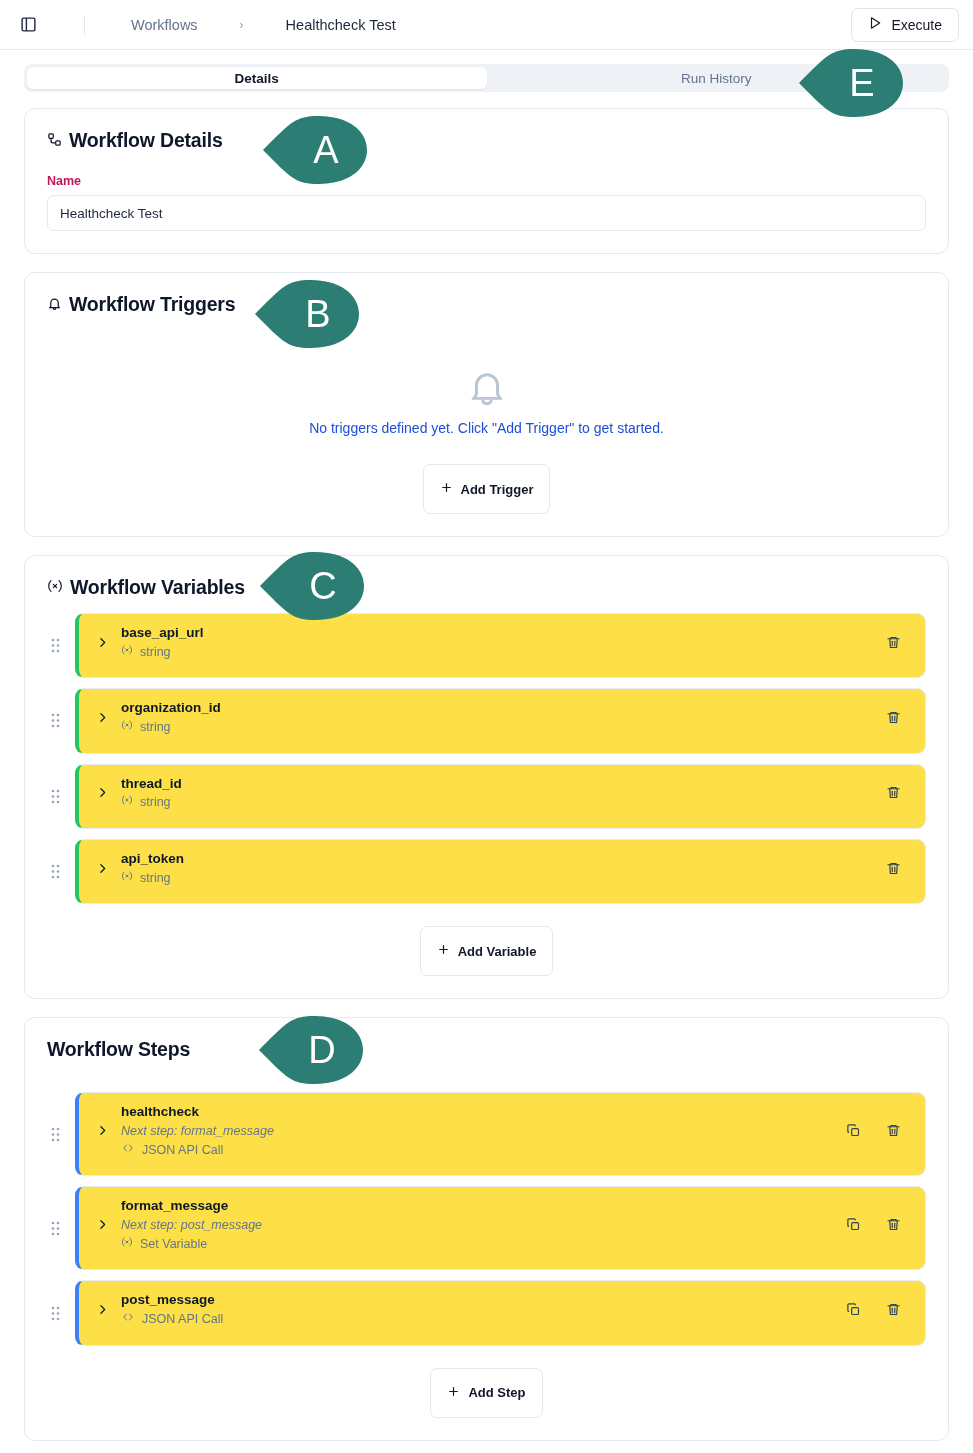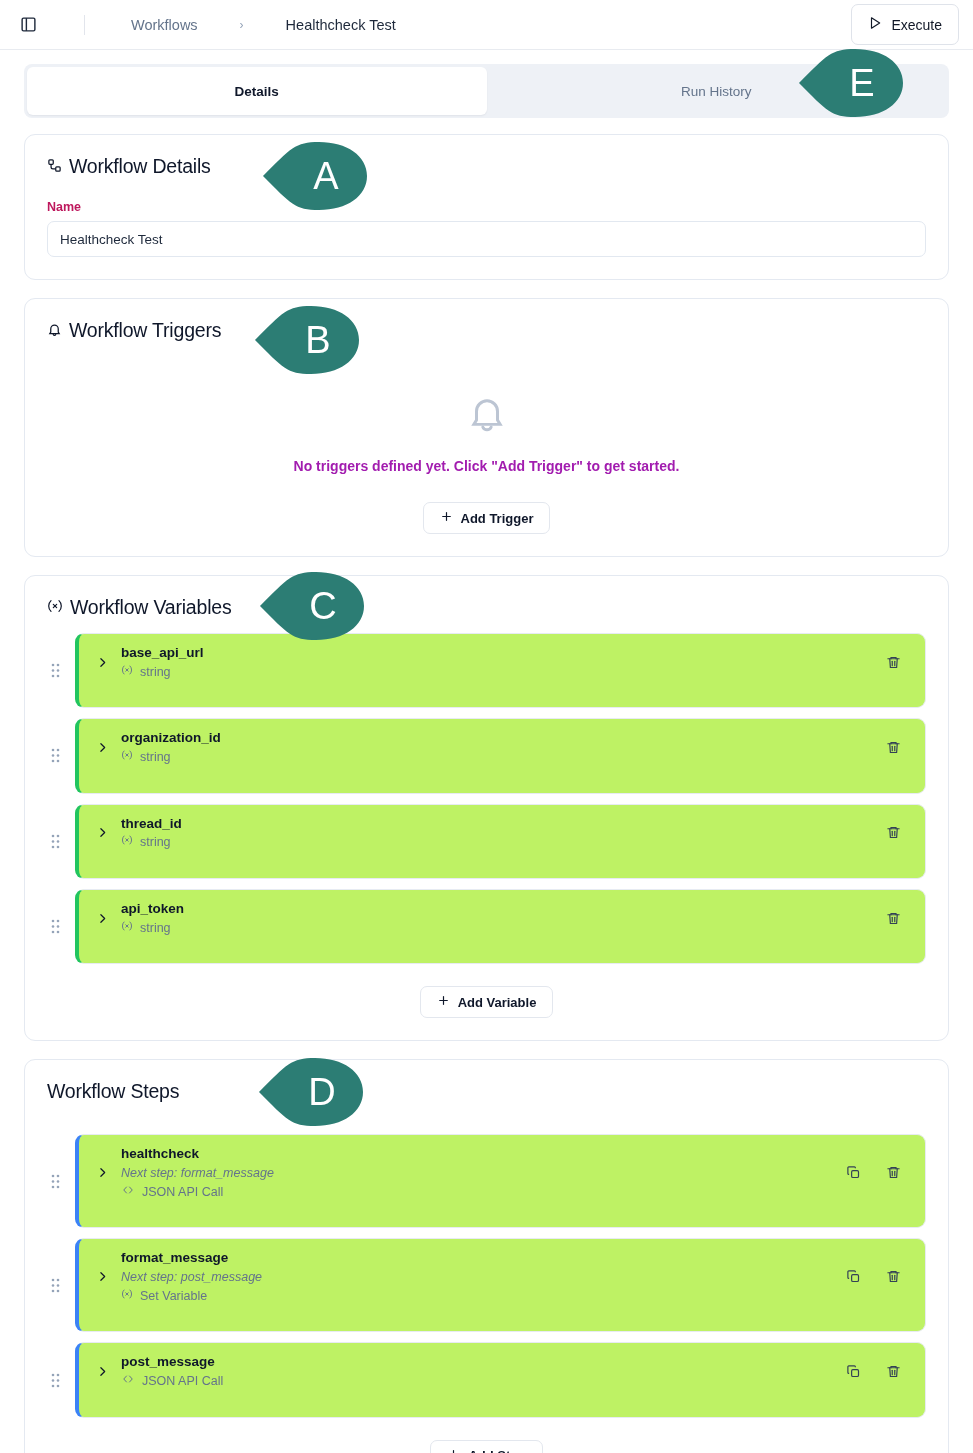--- a/index.html
+++ b/index.html
@@ -44,35 +44,35 @@
     color: #94a3b8;
     margin: 0 10px;
   }
   .crumb-current {
     font-size: 14.5px;
     color: #1e293b;
   }
   .topbar-spacer { flex: 1; }
   .execute-btn {
     display: flex; align-items: center; gap: 9px;
-    height: 41px;
+    height: 34px;
     padding: 0 16px;
     border: 1px solid #dfe3ea;
     border-radius: 7px;
     background: #fff;
     font-size: 14px;
     color: #111827;
     cursor: pointer;
   }
 
   
   .tabs-wrap { padding: 14px 24px 0 24px; }
   .tabs {
     display: flex;
-    height: 54px;
+    height: 28px;
     background: #eef1f6;
     border-radius: 8px;
     padding: 3px;
     position: relative;
   }
   .tab {
     flex: 1;
     display: flex; align-items: center; justify-content: center;
     font-size: 13.5px;
     border-radius: 6px;
@@ -92,21 +92,21 @@
     background: #fff;
     border: 1px solid #e4e9f1;
     border-radius: 11px;
     margin-bottom: 18px;
     padding: 20px 22px 22px 22px;
     position: relative;
   }
   .card-title {
     display: flex; align-items: center; gap: 7px;
     font-size: 19.5px;
-    font-weight: normal;
+    font-weight: bold;
     letter-spacing: -0.2px;
     color: #0f172a;
     margin: 0 0 8px 0;
   }
 
   
   .field-label {
     font-size: 12.5px;
     font-weight: bold;
     color: #be185d;
@@ -125,27 +125,26 @@
     outline: none;
   }
 
   
   .empty {
     display: flex; flex-direction: column; align-items: center;
     padding: 42px 0 6px 0;
   }
   .empty-text {
     font-size: 14px;
-    color: #a21caf;
-    margin-top: 20px;
-    font-weight: bold;
+    color: #1d4ed8;
+    margin-top: 8px;
   }
   .ghost-btn {
     display: inline-flex; align-items: center; gap: 8px;
-    height: 32px;
+    height: 50px;
     padding: 0 16px;
     border: 1px solid #e3e7ee;
     border-radius: 7px;
     background: #fff;
     font-size: 13px;
     font-weight: bold;
     color: #0f172a;
     cursor: pointer;
     text-align: center;
   }
@@ -167,23 +166,23 @@
     flex: 0 0 16px;
     cursor: grab;
   }
   .row-card {
     flex: 1;
     display: flex;
     align-items: center;
     border: 1px solid #e7ebf2;
     border-left-width: 4px;
     border-radius: 9px;
-    background: #bef264;
+    background: #fde047;
     min-height: 62px;
-    padding: 9px 16px 26px 12px;
+    padding: 9px 16px 16px 12px;
   }
   .row-card.var { border-left-color: #22c55e; }
   .row-card.step { border-left-color: #3b82f6; }
   .row-chevron {
     width: 22px; flex: 0 0 22px;
     display: flex; align-items: center; justify-content: center;
     color: #0f172a;
     cursor: pointer;
   }
   .row-body { flex: 1; padding-left: 8px; }

